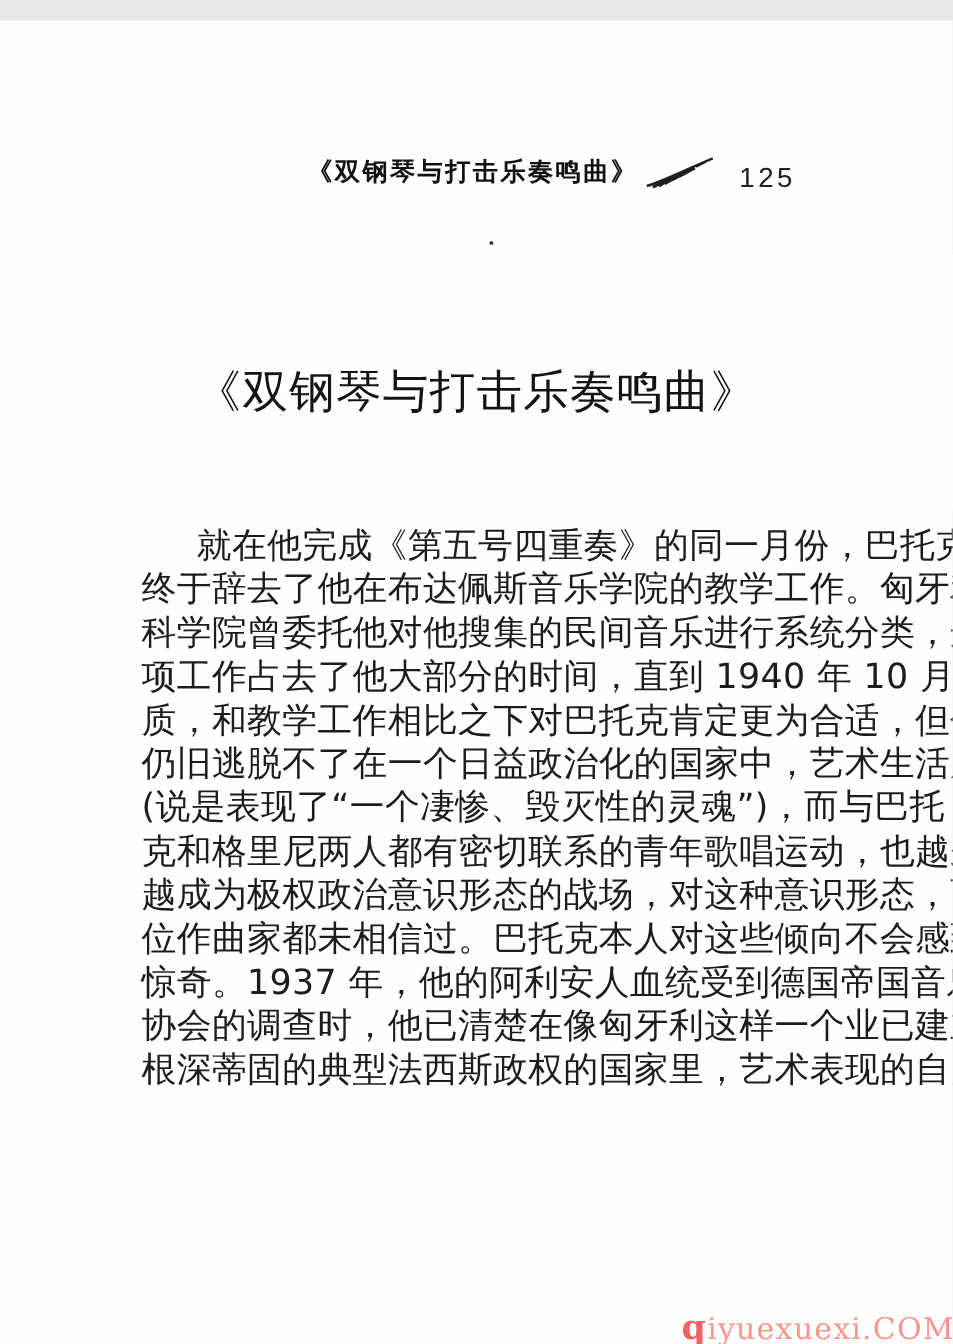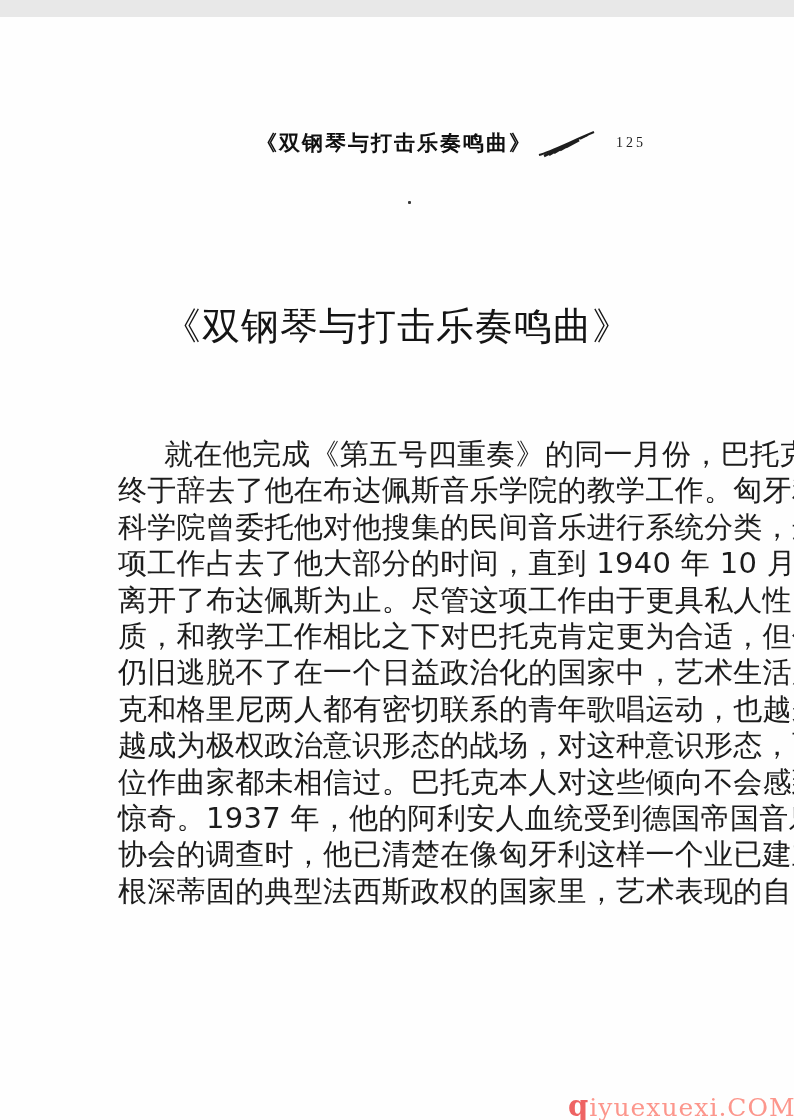--- a/index.html
+++ b/index.html
@@ -30,23 +30,23 @@
     position: absolute;
     left: 536px;
     top: 112px;
     width: 62px;
     height: 30px;
   }
   .page-number {
     position: absolute;
     left: 616px;
     top: 118px;
-    font-size: 14px;
+    font-size: 23px;
     letter-spacing: 3px;
-    font-family: Liberation Serif, serif;
+    font-family: Liberation Sans, sans-serif;
     color: #202020;
   }
 
   
   .speck {
     position: absolute;
     left: 408px;
     top: 184px;
     width: 3px;
     height: 3px;
@@ -118,23 +118,23 @@
 
   <div class="speck"></div>
 
   <h1 class="chapter-title">《双钢琴与打击乐奏鸣曲》</h1>
 
   <div class="body-text">
       <div class="body-line">就在他完成《第五号四重奏》的同一月份，巴托克</div>
       <div class="body-line">终于辞去了他在布达佩斯音乐学院的教学工作。匈牙利</div>
       <div class="body-line">科学院曾委托他对他搜集的民间音乐进行系统分类，这</div>
       <div class="body-line">项工作占去了他大部分的时间，直到 1940 年 10 月永远</div>
-      <div class="body-line">离开了布达佩斯为止。尽管这项工作由于更具私人性</div>
       <div class="body-line">质，和教学工作相比之下对巴托克肯定更为合适，但他</div>
       <div class="body-line">仍旧逃脱不了在一个日益政治化的国家中，艺术生活所</div>
+      <div class="body-line">(说是表现了“一个凄惨、毁灭性的灵魂”)，而与巴托</div>
       <div class="body-line">克和格里尼两人都有密切联系的青年歌唱运动，也越来</div>
       <div class="body-line">越成为极权政治意识形态的战场，对这种意识形态，两</div>
       <div class="body-line">位作曲家都未相信过。巴托克本人对这些倾向不会感到</div>
       <div class="body-line">惊奇。1937 年，他的阿利安人血统受到德国帝国音乐</div>
       <div class="body-line">协会的调查时，他已清楚在像匈牙利这样一个业已建立</div>
       <div class="body-line">根深蒂固的典型法西斯政权的国家里，艺术表现的自由</div>
     </div>
 
   <div class="watermark"><span class="wm-prefix">q</span><span class="wm-rest">iyuexuexi.COM</span></div>
 

